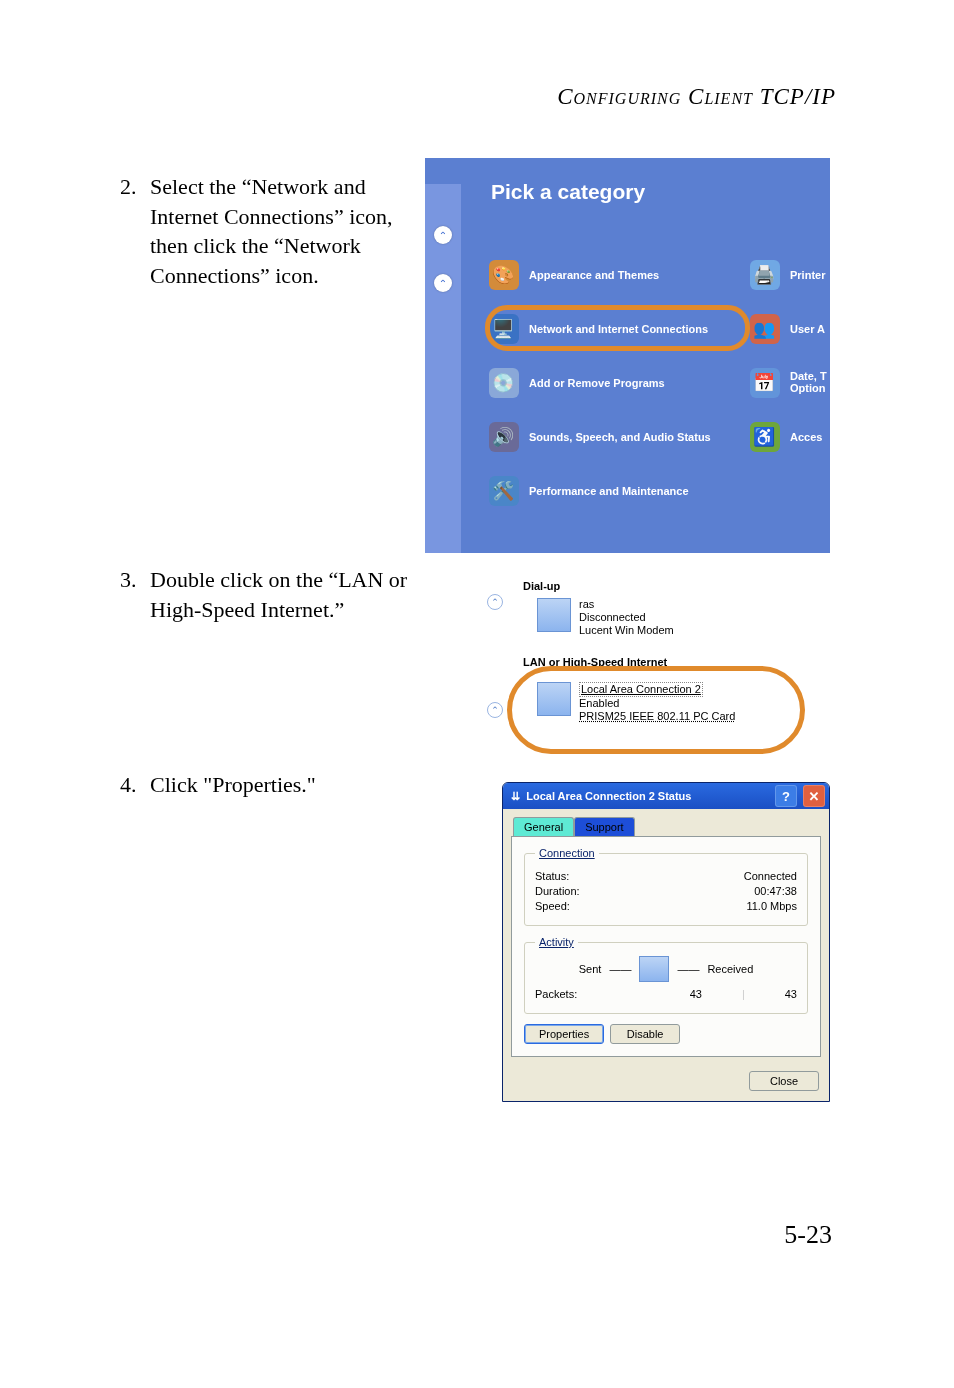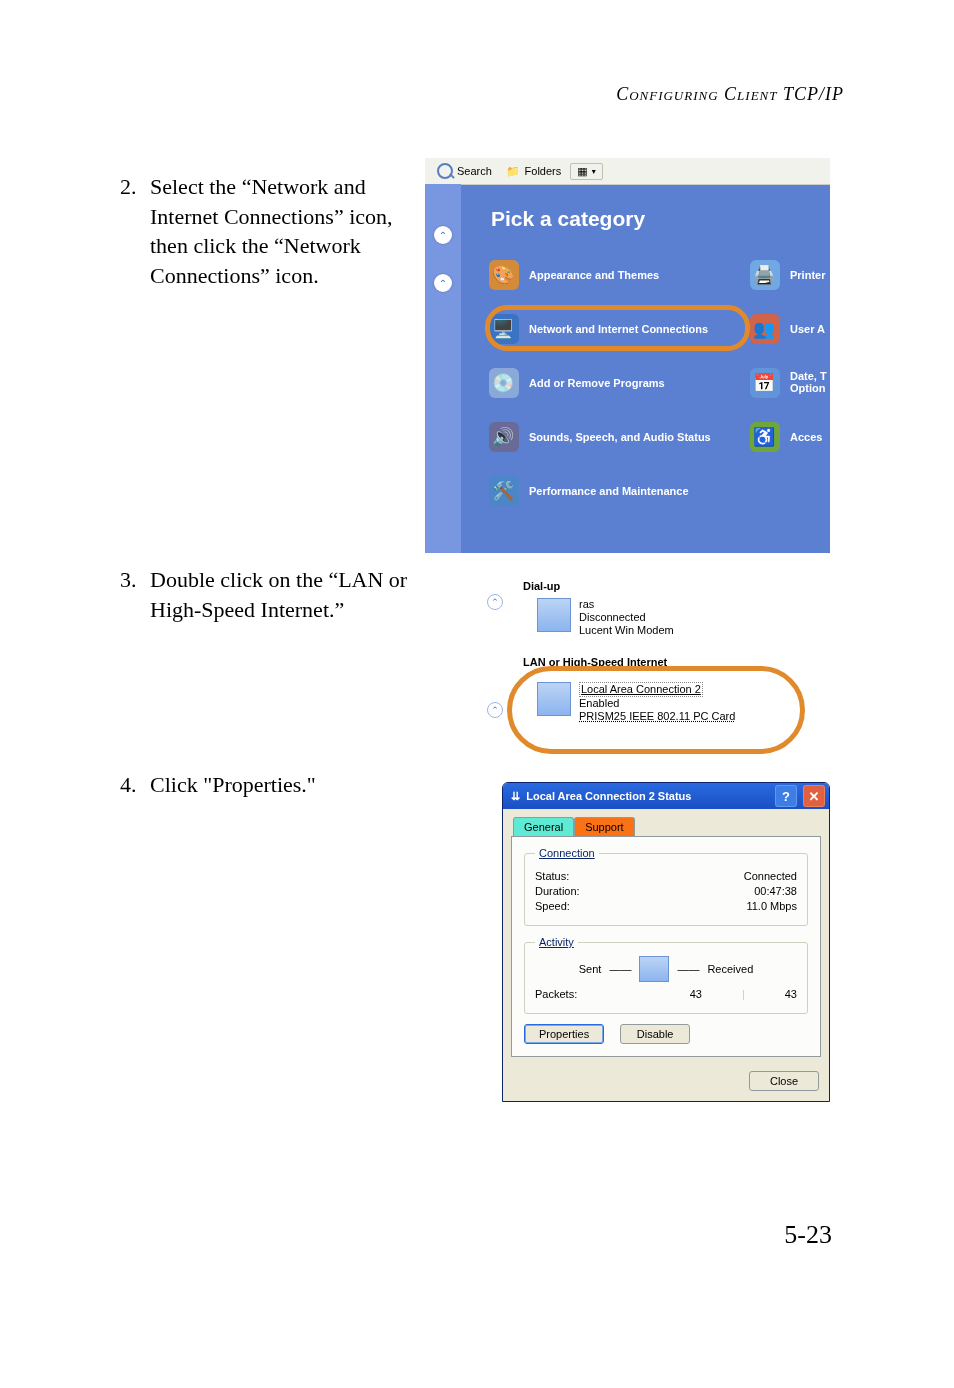--- a/index.html
+++ b/index.html
@@ -8,23 +8,23 @@
     font-family: Garamond, Georgia, serif;
     background: #fff;
     width: 954px;
     height: 1388px;
     position: relative;
     color: #000;
   }
   .header-title {
     position: absolute;
     top: 84px;
-    right: 110px;
+    right: 118px;
     font-style: italic;
-    font-size: 18px;
+    font-size: 23px;
     letter-spacing: 1px;
     font-variant: small-caps;
   }
   .step {
     position: absolute;
     left: 150px;
     width: 260px;
     font-size: 22px;
     line-height: 1.35;
   }
@@ -184,21 +184,21 @@
     width:20px;height:20px;border-radius:3px;
     display:flex;align-items:center;justify-content:center;
     font-weight:bold;font-size:13px;color:#fff;
   }
   .shot3 .help-btn{background:#3c7de6;border:1px solid #fff3;}
   .shot3 .close-btn{background:#e06040;border:1px solid #fff3;}
   .shot3 .tabs {
     display:flex; gap:0; margin:8px 0 0 10px;
   }
   .shot3 .tab {
-    padding:3px 10px; background:#f97316;
+    padding:3px 10px; background:#1d4ed8;
     border:1px solid #919b9c; border-bottom:none;
     border-radius:3px 3px 0 0;
     position:relative;
   }
   .shot3 .tab.active { background:#5eead4; z-index:2; }
   .shot3 .tabpane {
     margin:0 8px 8px 8px;
     background:#fcfcfa;
     border:1px solid #919b9c;
     padding:10px 12px 12px 12px;
@@ -222,21 +222,21 @@
   }
   .shot3 .btn {
     background:#ece9d8;
     border:1px solid #919b9c;
     border-radius:3px;
     padding:3px 14px;
     font-family:inherit; font-size:11px;
     min-width:70px;
   }
   .shot3 .btn.focus { border:1px solid #2a6ae0; box-shadow:0 0 0 1px #7aa7e8 inset;}
-  .shot3 .btnrow { display:flex; gap:16px; margin-top:4px;}
+  .shot3 .btnrow { display:flex; gap:6px; margin-top:4px;}
   .shot3 .footer { display:flex; justify-content:flex-end; padding:6px 10px 10px;}
 </style>
 </head>
 <body>
 
 <div class="header-title">Configuring Client TCP/IP</div>
 
 <div class="step step2">
   <span class="step-num">2.</span>
   <span>Select the “Network and Internet Connections” icon, then click the “Network Connections” icon.</span>
@@ -246,34 +246,20 @@
   <span class="step-num">3.</span>
   <span>Double click on the “LAN or High-Speed Internet.”</span>
 </div>
 
 <div class="step step4">
   <span class="step-num">4.</span>
   <span>Click "Properties."</span>
 </div>
 
 <div class="shot1">
-  <div class="toolbar">
-    <span class="tool-item">
-      <span class="magnify"></span>
-      <span>Search</span>
-    </span>
-    <span class="tool-item">
-      <span style="color:#d9a94b;">📁</span>
-      <span>Folders</span>
-    </span>
-    <span class="tool-item" style="border:1px solid #c0c0b0;border-radius:2px;padding:1px 6px;">
-      <span>▦</span>
-      <span style="font-size:8px;">▾</span>
-    </span>
-  </div>
   <div class="sidebar-stub">
     <div class="chev" style="margin-top:42px;">⌃</div>
     <div class="chev" style="margin-top:30px;">⌃</div>
   </div>
   <div class="pick-title">Pick a category</div>
 
   <div class="cat-list">
     <div class="cat-row">
       <span class="cat-icon" style="background:#d38b3a;">🎨</span>
       <span>Appearance and Themes</span>

